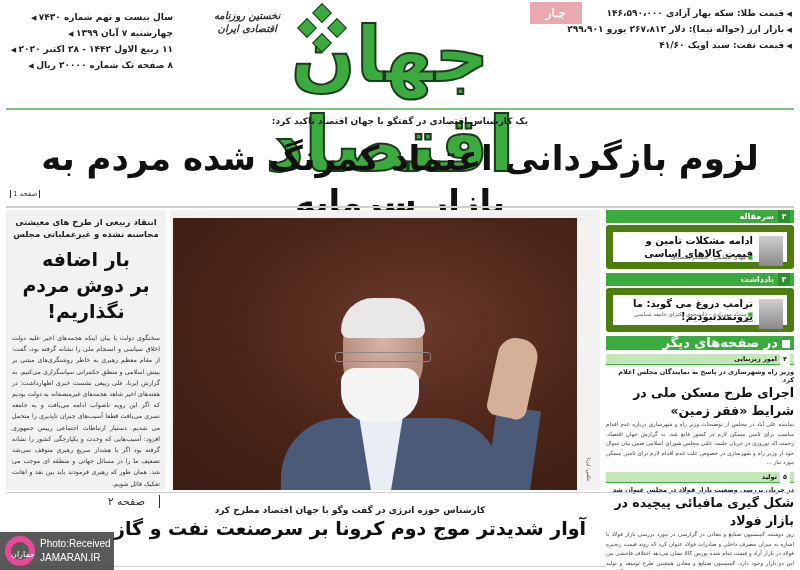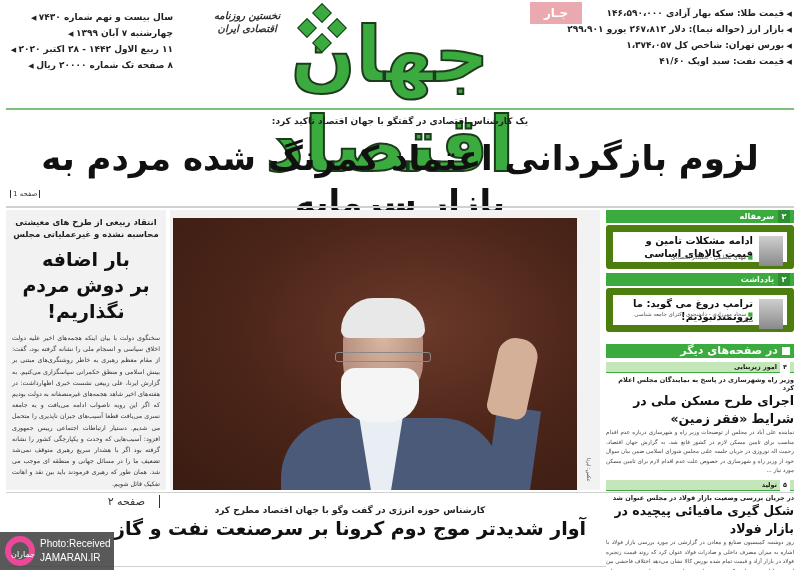--- a/index.html
+++ b/index.html
@@ -16,21 +16,21 @@
 
   .logo-wrap { position: absolute; left: 170px; top: 0; width: 440px; height: 104px; }
   .logo-text { position: absolute; left: 0; top: 10px; width: 440px; text-align: center; direction: rtl;
     font-family: "DejaVu Sans", sans-serif; font-weight: bold; font-size: 76px; line-height: 90px;
     color: #3cab3f; -webkit-text-stroke: 2px #1c3a1c; letter-spacing: -2px; }
   .tagline { position: absolute; left: 42px; top: 8px; direction: rtl; text-align: center;
     font-size: 10px; font-weight: bold; color: #333; line-height: 13px; background: #fff; padding: 1px 2px; font-style: italic; }
   .diamonds { position: absolute; left: 130px; top: 6px; width: 44px; height: 44px; }
   .diamonds span { position: absolute; width: 14px; height: 14px; background: #3cab3f; border: 1.5px solid #1c3a1c; transform: rotate(45deg); }
   .watermark-tag { position: absolute; left: 360px; top: 2px; width: 52px; height: 22px; background: #e8a0a6; color: #fff;
-    font-size: 12px; font-weight: bold; text-align: center; line-height: 22px; direction: rtl; opacity: 0.9; }
+    font-size: 12px; font-weight: bold; text-align: center; line-height: 22px; direction: rtl; opacity: 0.9; font-family: Liberation Serif, serif; }
 
   .top-rule { position: absolute; left: 6px; top: 108px; width: 788px; height: 2px; background: #7cc47e; }
 
   .kicker { position: absolute; left: 0; width: 800px; text-align: center; direction: rtl; font-size: 9px; font-weight: bold; color: #222; }
   .main-headline { position: absolute; left: 10px; top: 136px; width: 780px; text-align: center; direction: rtl;
     font-size: 34px; font-weight: bold; color: #111; letter-spacing: -1px; line-height: 44px; }
   .page-ref { position: absolute; font-size: 7px; color: #333; border-left: 1px solid #333; border-right: 1px solid #333; padding: 0 2px; direction: rtl; }
 
   .mid-rule { position: absolute; left: 6px; top: 206px; width: 788px; height: 2px; background: #d0d0d0; }
 
@@ -57,21 +57,21 @@
   .photo-credit { position: absolute; left: 412px; top: 248px; width: 10px; height: 30px; font-size: 5px; writing-mode: vertical-rl; color: #444; }
 
   .right-col { position: absolute; left: 606px; top: 210px; width: 188px; height: 356px; direction: rtl; }
   .sec-bar { height: 13px; background: #3cab3f; color: #fff; font-size: 8px; font-weight: bold; line-height: 13px; padding-right: 4px; position: relative; }
   .sec-bar .num { display: inline-block; width: 12px; text-align: center; background: #2e8f32; margin-left: 4px; }
   .op-box { border: 7px solid #4d7c0f; border-radius: 3px; height: 44px; margin: 2px 0 4px; position: relative; background: #fff; }
   .op-box .thumb { position: absolute; right: 4px; top: 4px; width: 24px; height: 30px; background: linear-gradient(#cfcfcf, #8a8a8a); }
   .op-box .ttl { position: absolute; right: 34px; top: 2px; left: 4px; font-size: 10px; font-weight: bold; line-height: 13px; color: #111; }
   .op-box .by { position: absolute; right: 34px; bottom: 2px; left: 4px; font-size: 5.5px; color: #555; }
   .op-box .by::before { content: "■ "; color: #3cab3f; }
-  .other-bar { height: 14px; background: #3cab3f; color: #fff; font-size: 11px; font-weight: bold; line-height: 14px; padding-right: 4px; margin-top: 12px; }
+  .other-bar { height: 14px; background: #3cab3f; color: #fff; font-size: 13px; font-weight: bold; line-height: 14px; padding-right: 4px; margin-top: 4px; }
   .other-bar .sq { display: inline-block; width: 8px; height: 8px; background: #fff; margin-left: 4px; vertical-align: -1px; }
   .sub-bar { height: 11px; background: #c4e6b8; font-size: 6.5px; font-weight: bold; line-height: 11px; padding-right: 4px; margin-top: 4px; border-bottom: 1px solid #3cab3f; }
   .sub-bar .num { display: inline-block; width: 10px; background: #fff; text-align: center; margin-left: 3px; }
   .story-kick { font-size: 6.5px; font-weight: bold; margin-top: 3px; color: #222; }
   .story-hl { font-size: 12.5px; font-weight: bold; line-height: 18px; color: #111; }
   .story-body { font-size: 5.6px; line-height: 9.6px; text-align: justify; color: #444; }
 
   .bottom-rule { position: absolute; left: 6px; top: 492px; width: 788px; height: 1px; background: #d0d0d0; }
   .bottom-headline { position: absolute; left: 110px; top: 514px; width: 480px; text-align: center; direction: rtl;
     font-size: 19px; font-weight: bold; color: #111; line-height: 28px; }
@@ -104,21 +104,20 @@
     <div class="tagline">
       <div>نخستین روزنامه</div>
       <div>اقتصادی ایران</div>
     </div>
     <div class="watermark-tag">جـار</div>
   </div>
 
   <div class="right-info">
     <div class="row">قیمت طلا: سکه بهار آزادی ۱۴۶،۵۹۰،۰۰۰</div>
     <div class="row">بازار ارز (حواله نیما): دلار ۲۶۷،۸۱۲ یورو ۲۹۹،۹۰۱</div>
-    <div class="row">بورس تهران: شاخص کل ۱،۳۷۴،۰۵۷</div>
     <div class="row">قیمت نفت: سبد اوپک ۴۱/۶۰</div>
   </div>
 </div>
 
 <div class="top-rule"></div>
 
 <div class="kicker" style="top:116px;">یک کارشناس اقتصادی در گفتگو با جهان اقتصاد تاکید کرد:</div>
 <div class="main-headline">لزوم بازگردانی اعتماد کمرنگ شده مردم به بازار سرمایه</div>
 <div class="page-ref" style="left:10px;top:190px;">صفحه 1</div>
 

